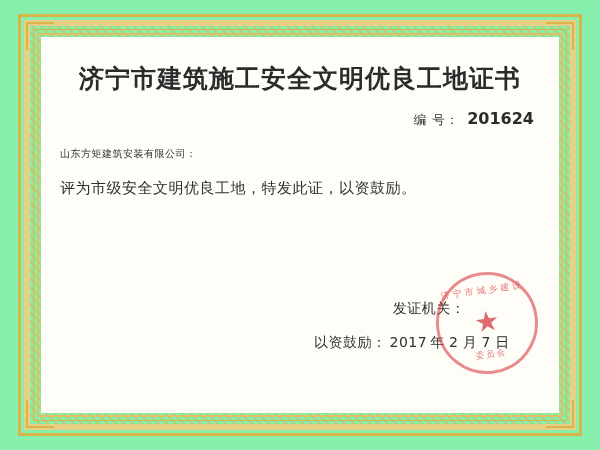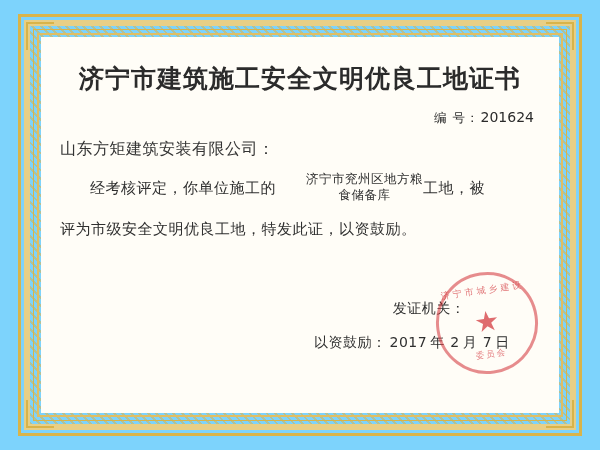--- a/index.html
+++ b/index.html
@@ -11,21 +11,21 @@
     height: 450px;
     overflow: hidden;
     background: #ffffff;
     font-family: "DejaVu Sans", "Liberation Sans", sans-serif;
   }
 
   .certificate {
     position: relative;
     width: 600px;
     height: 450px;
-    background: #7dd3fc;
+    background: #86efac;
     box-sizing: border-box;
   }
 
   
   .frame-outer {
     position: absolute;
     left: 18px;
     top: 14px;
     right: 18px;
     bottom: 14px;
@@ -113,29 +113,29 @@
     padding-right: 18px;
     font-size: 13px;
     color: #2b2b2b;
   }
   .serial-label {
     font-size: 12.5px;
     letter-spacing: 1px;
     margin-top: 19px;
   }
   .serial-value {
-    font-weight: normal;
-    font-size: 14px;
-    margin-left: 1px;
+    font-weight: bold;
+    font-size: 16px;
+    margin-left: 8px;
   }
 
   .recipient {
-    margin-top: 12px;
+    margin-top: 18px;
     padding-left: 12px;
-    font-size: 16px;
+    font-size: 10px;
     color: #333;
     letter-spacing: 0.5px;
   }
 
   .body-text {
     margin-top: 12px;
     padding-left: 12px;
     padding-right: 10px;
     font-size: 15px;
     line-height: 30px;
@@ -177,21 +177,21 @@
     margin-bottom: 16px;
   }
   .date-row {
     text-align: left;
     padding-left: 10px;
     white-space: nowrap;
   }
   .date-row .num {
     display: inline-block;
     min-width: 12px;
-    text-align: right;
+    text-align: center;
     margin: 0 3px;
   }
   .date-row .year {
     min-width: 34px;
   }
 
   
   .seal {
     position: absolute;
     right: 14px;
@@ -270,23 +270,20 @@
 
     <div class="title">济宁市建筑施工安全文明优良工地证书</div>
 
     <div class="serial-row">
       <span class="serial-label">编 号：</span><span class="serial-value">201624</span>
     </div>
 
     <div class="recipient">山东方矩建筑安装有限公司：</div>
 
     <div class="body-text">
-      <div class="line1">
-        <span>经考核评定，你单位施工的</span><span class="project-inline"><span class="pl1">济宁市兖州区地方粮</span><span class="pl2">食储备库</span></span><span>工地，被</span>
-      </div>
       <div class="line2">评为市级安全文明优良工地，特发此证，以资鼓励。</div>
     </div>
 
     <div class="issuer-block">
       <div class="issuer-row">发证机关：</div>
       <div class="date-row">
         <span>以资鼓励：</span><span class="num year">2017</span><span>年</span><span class="num">2</span><span>月</span><span class="num">7</span><span>日</span>
       </div>
     </div>
 

